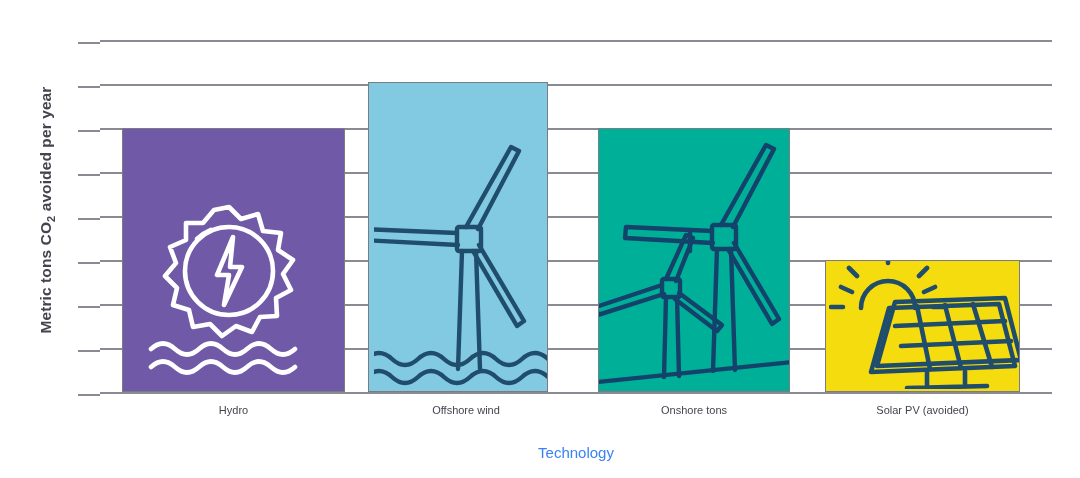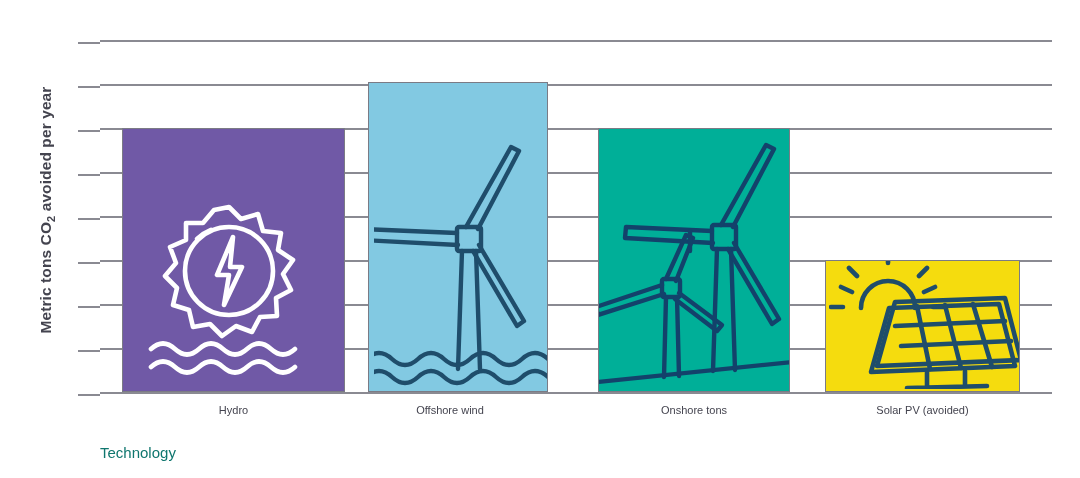--- a/index.html
+++ b/index.html
@@ -73,22 +73,23 @@
     text-align:center;
     font-size:11px;
     font-weight:400;
     color:#44444f;
     white-space:nowrap;
   }
   .x-axis-title{
     position:absolute;
     left:0; top:404px;
     width:952px;
+    text-align:center;
     font-size:15px;
-    color:#0f766e;
+    color:#3b82f6;
   }
 </style>
 </head>
 <body>
 
 <div id="chart-root">
 
   <div class="y-axis-title">
     <span>Metric tons CO</span><sub>2</sub><span> avoided per year</span>
   </div>
@@ -189,20 +190,20 @@
     <path d="M66 72 L176 67 M72 92 L182 87"></path>
 
     <path d="M98 118 L98 134 M136 117 L136 133 M78 134 L158 132"></path>
   </svg>
           </div>
         </div>
       </div>
 
     <div id="cat-layer">
         <div class="cat-label" style="left: 22px; width: 223px;">Hydro</div>
-        <div class="cat-label" style="left: 260px; width: 180px;">Offshore wind</div>
+        <div class="cat-label" style="left: 276px; width: 180px;">Offshore wind</div>
         <div class="cat-label" style="left: 498px; width: 192px;">Onshore tons</div>
         <div class="cat-label" style="left: 725px; width: 195px;">Solar PV (avoided)</div>
       </div>
 
     <div class="x-axis-title">Technology</div>
   </div>
 </div>
 
 </body></html>

